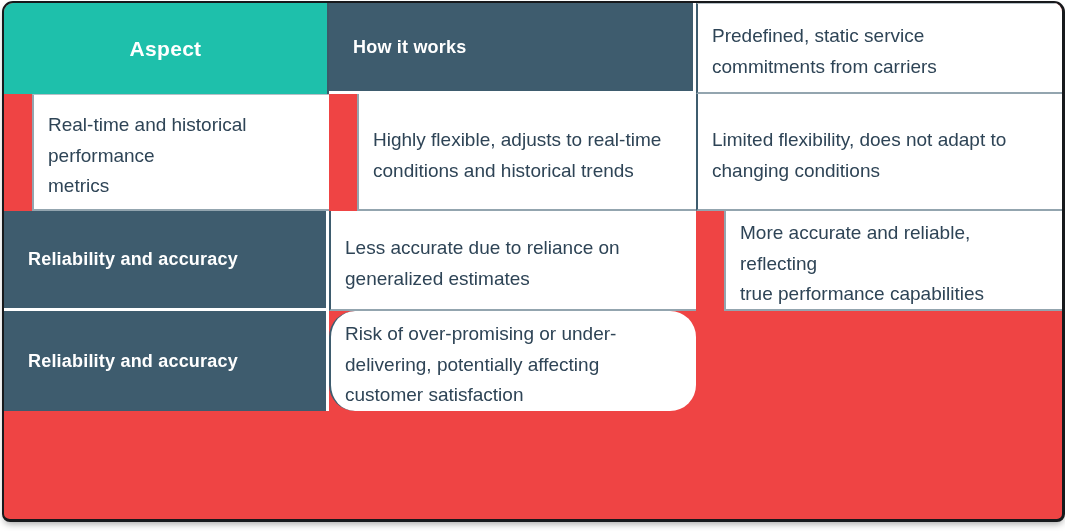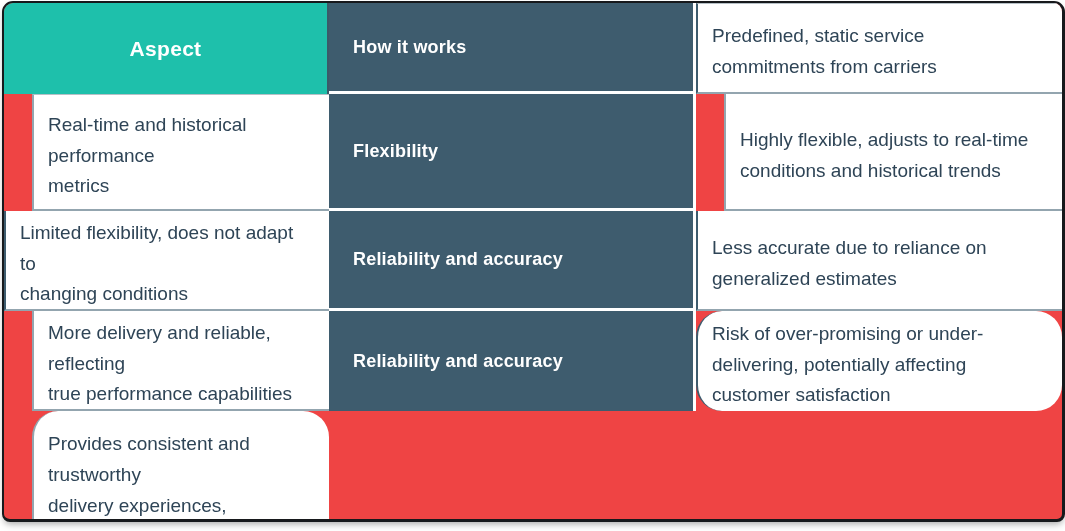--- a/index.html
+++ b/index.html
@@ -74,33 +74,29 @@
 <div class="table-wrap">
 
   <div class="hcell hdiv">Aspect</div>
 
   <div class="acell">How it works</div>
   <div class="vcell c2 rtop">Predefined, static service
 commitments from carriers</div>
   <div class="vcell c3 rtop">Real-time and historical performance
 metrics</div>
 
-  <div class="acell">Flexibility</div>
   <div class="vcell c3">Highly flexible, adjusts to real-time
 conditions and historical trends</div>
   <div class="vcell c2">Limited flexibility, does not adapt to
 changing conditions</div>
 
   <div class="acell">Reliability and accuracy</div>
   <div class="vcell c2">Less accurate due to reliance on
 generalized estimates</div>
-  <div class="vcell c3">More delivery and reliable, reflecting
+  <div class="vcell c3">More accurate and reliable, reflecting
 true performance capabilities</div>
 
   <div class="acell last">Reliability and accuracy</div>
   <div class="vcell c2 last">Risk of over-promising or under-
 delivering, potentially affecting
 customer satisfaction</div>
-  <div class="vcell c3 last">Provides consistent and trustworthy
-delivery experiences, enhancing
-satisfaction and loyalty</div>
 
 </div>
 
 </body></html>

